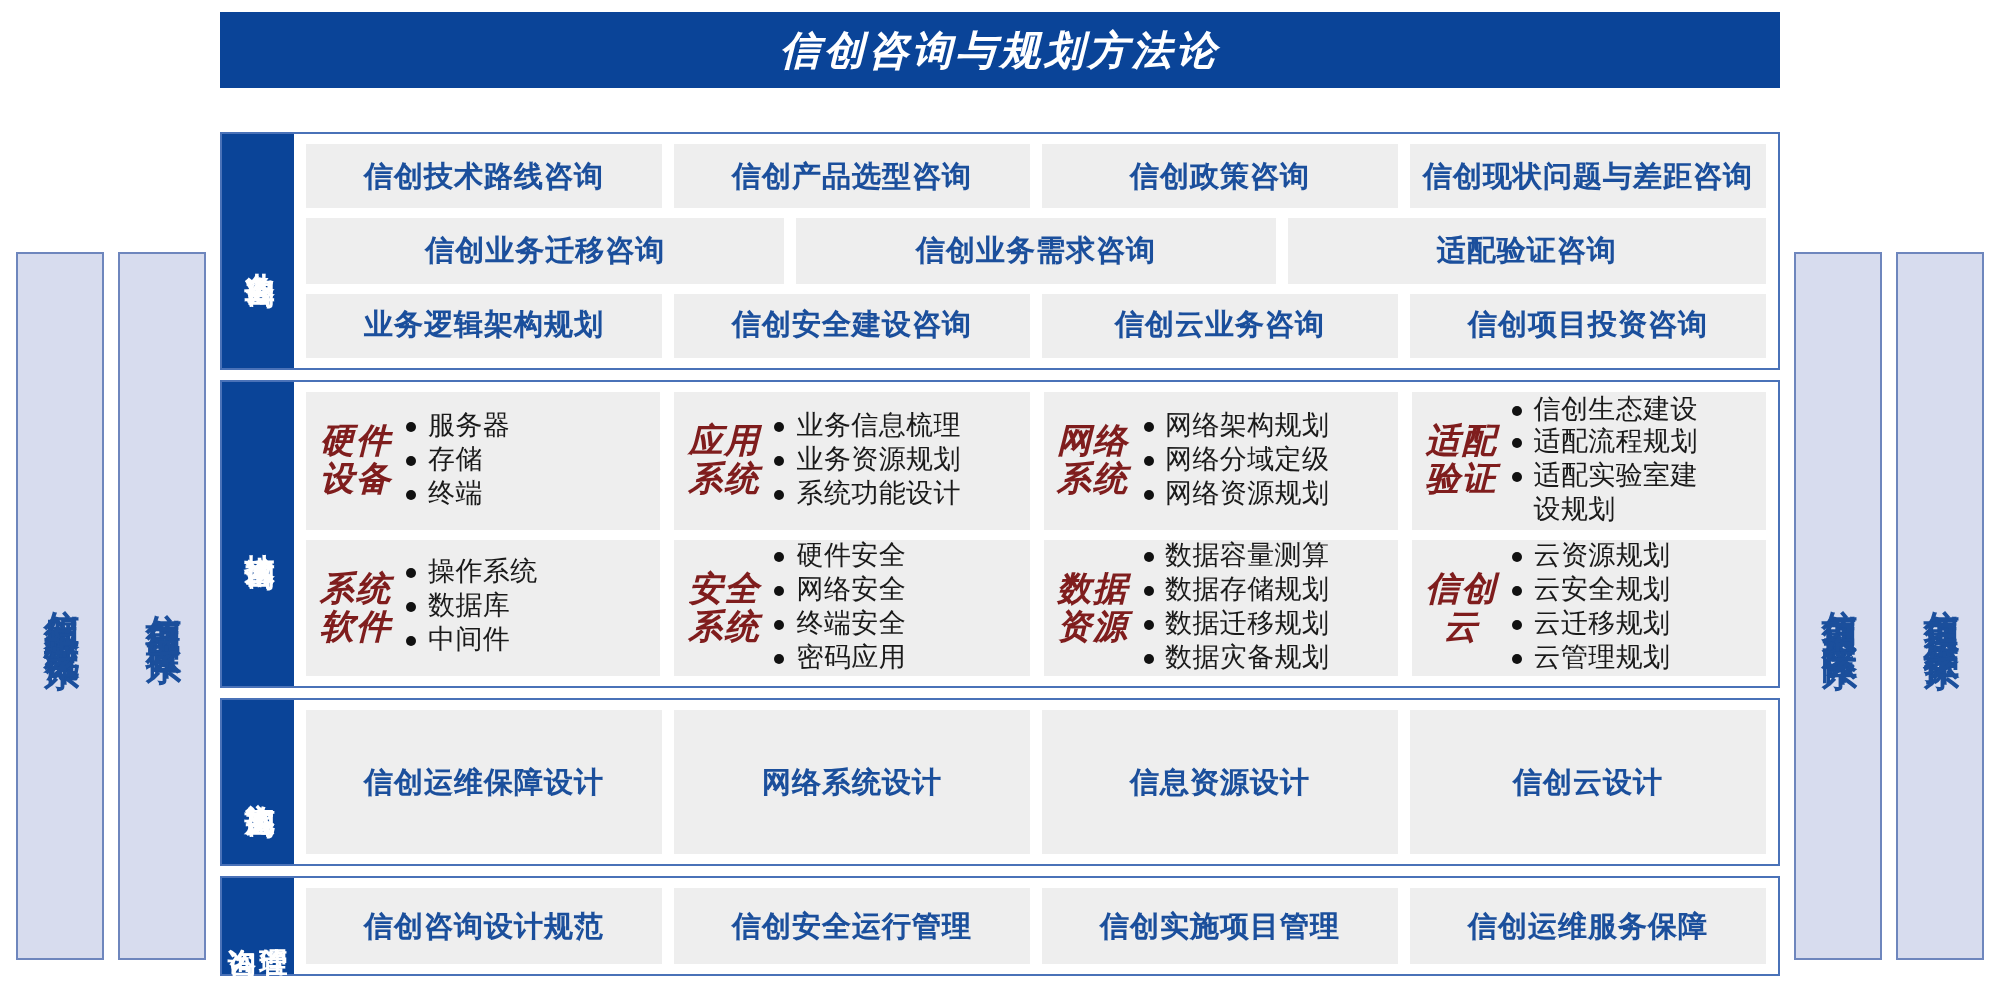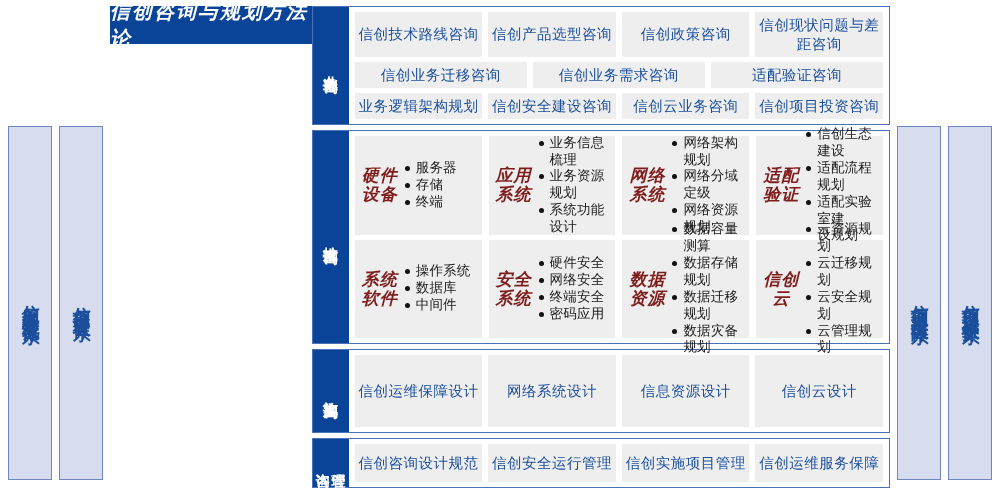--- a/index.html
+++ b/index.html
@@ -40,22 +40,23 @@
     color: #1b4f9c;
     letter-spacing: 2.5px;
     line-height: 1;
     white-space: nowrap;
   }
 
   
   .center {
     flex: 1 1 auto;
     display: flex;
-    flex-direction: row;
-    min-width: 0;
+    flex-direction: column;
+    min-width: 0;
+    gap: 16px;
   }
 
   .title-bar {
     height: 38px;
     background: #0a4498;
     color: #ffffff;
     display: flex;
     align-items: center;
     justify-content: center;
     font-size: 20px;
@@ -127,21 +128,21 @@
   }
 
   .chip {
     flex: 1 1 0;
     background: #eeeeee;
     color: #1b4f9c;
     display: flex;
     align-items: center;
     justify-content: center;
     font-size: 14.5px;
-    font-weight: 400;
+    font-weight: 700;
     letter-spacing: 0.5px;
     text-align: center;
     min-width: 0;
     padding: 2px 3px;
   }
 
   
   .tech-row {
     display: flex;
     gap: 7px;
@@ -312,22 +313,22 @@
                 <li>数据存储规划</li>
                 <li>数据迁移规划</li>
                 <li>数据灾备规划</li>
               </ul>
             </div>
             <div class="tech-card">
               <div class="tech-card-title">信创
 云</div>
               <ul class="tech-card-list">
                 <li>云资源规划</li>
+                <li>云安全规划</li>
                 <li>云迁移规划</li>
-                <li>云安全规划</li>
                 <li>云管理规划</li>
               </ul>
             </div>
           </div>
 
         </div>
       </div>
 
       <div class="band band-impl">
         <div class="band-label">

